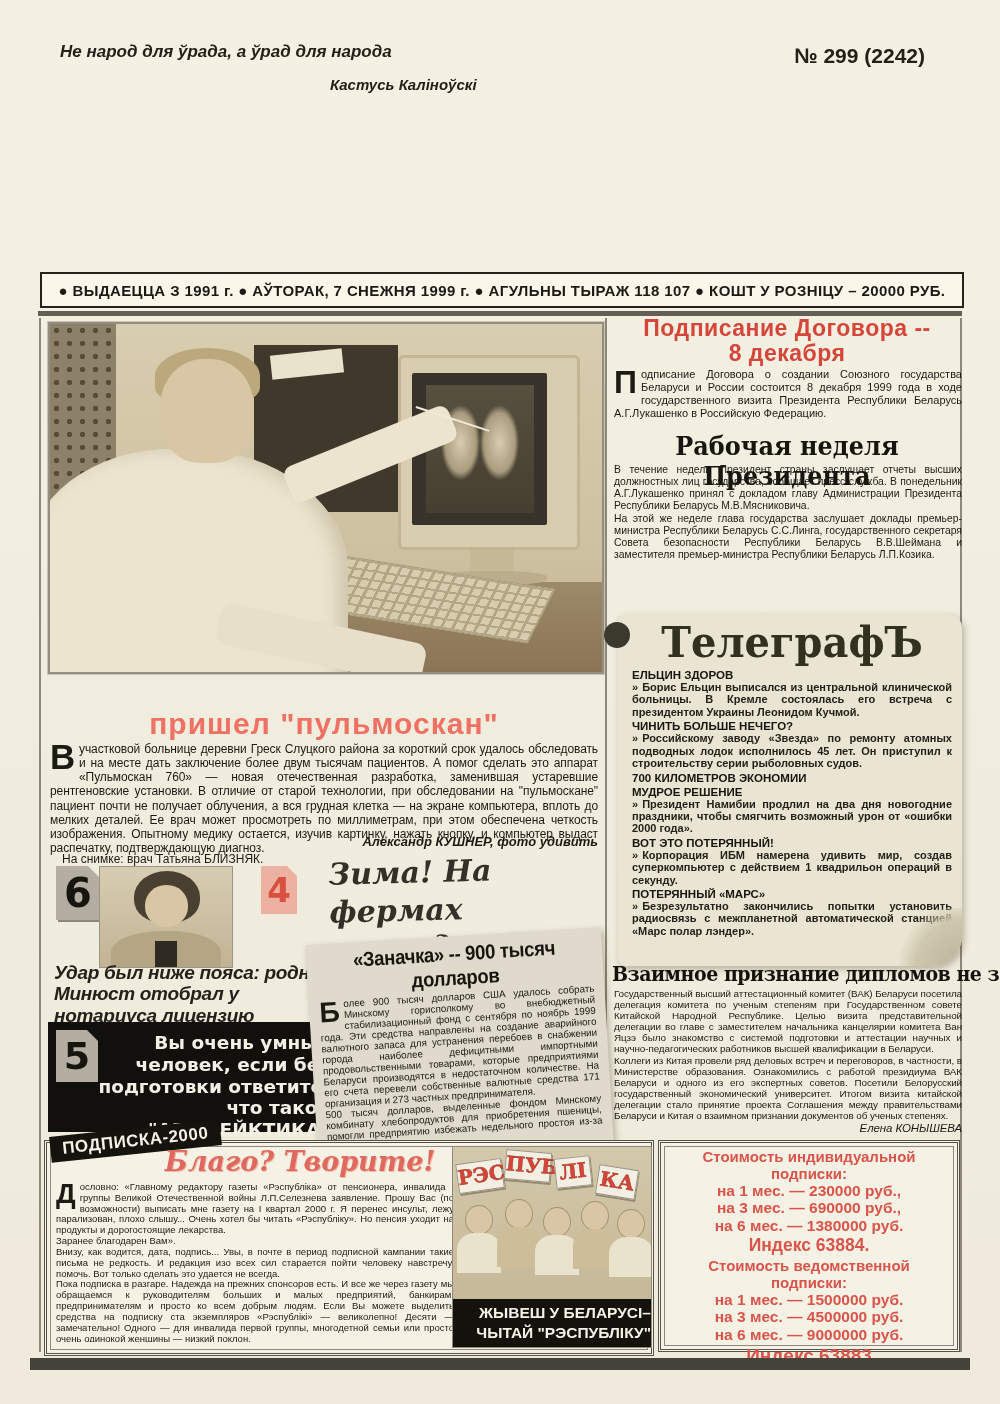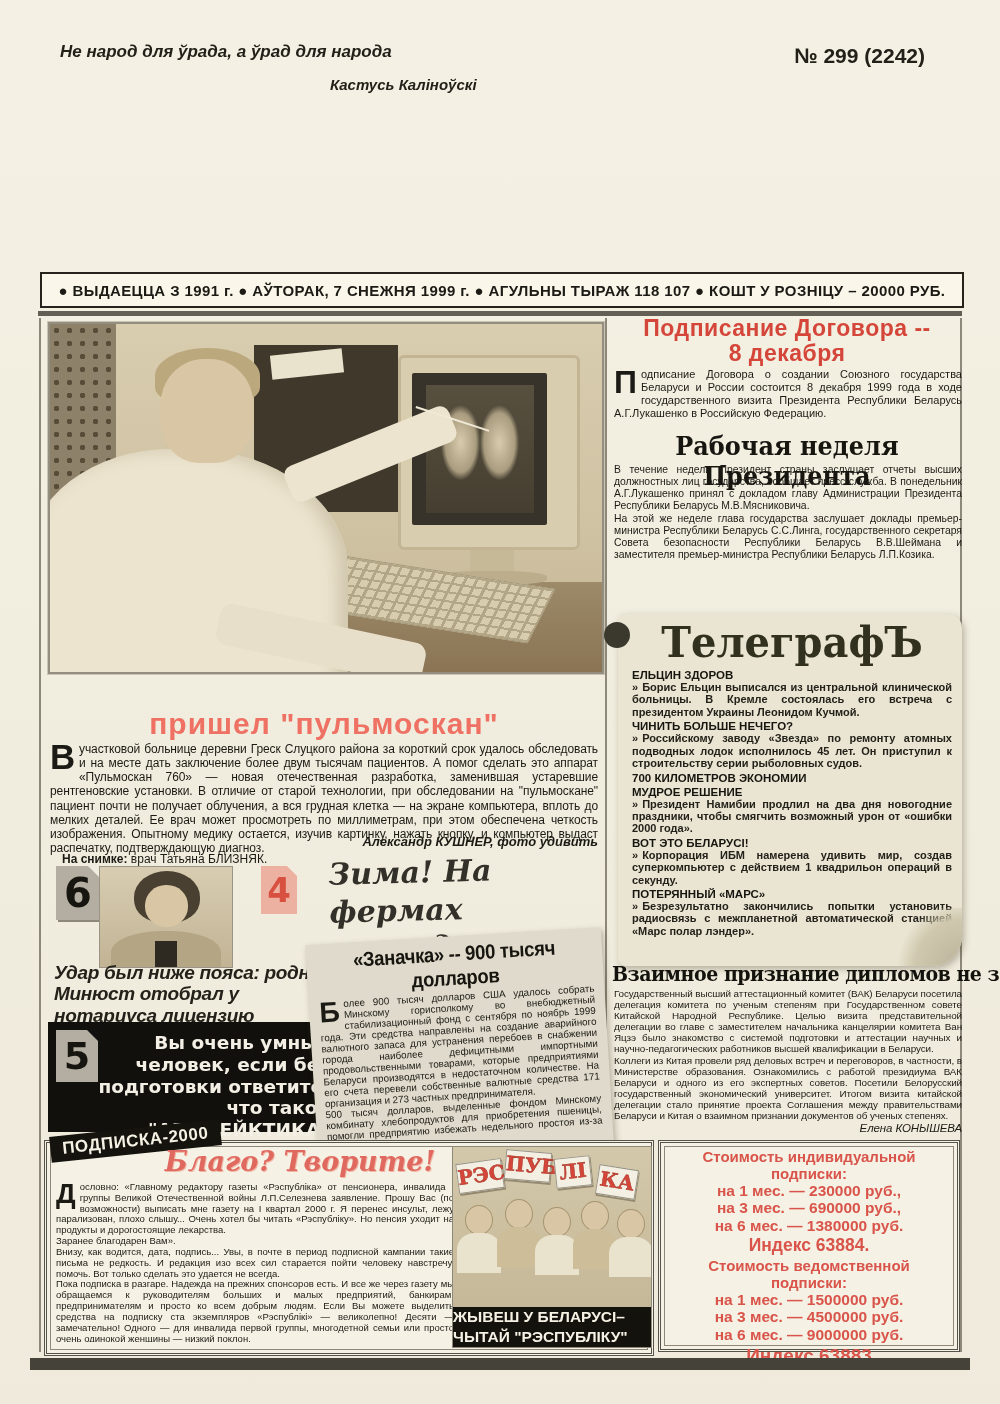--- a/index.html
+++ b/index.html
@@ -48,21 +48,21 @@
   .ph-hair{position:absolute;left:19%;top:7%;width:19%;height:16%;background:#bba87c;border-radius:50% 50% 30% 30%;}
   .ph-arm{position:absolute;left:42%;top:32%;width:32%;height:11%;background:#ece4cf;border-radius:10px;
       transform:rotate(-22deg);}
   .ph-pointer{position:absolute;left:66%;top:27%;width:14%;height:2px;background:#efe9d6;transform:rotate(18deg);}
   .ph-arm2{position:absolute;left:30%;bottom:2%;width:38%;height:12%;background:#e7dfca;border-radius:12px;transform:rotate(12deg);}
   .lead-headline{position:absolute;left:48px;top:676px;width:552px;text-align:center;
       color:#ee7164;font-weight:bold;font-size:30px;line-height:1.06;letter-spacing:1px;}
   .lead-body{position:absolute;left:50px;top:742px;width:548px;font-size:12px;line-height:1.18;text-align:justify;letter-spacing:-.1px;}
   .lead-byline{position:absolute;left:50px;top:834px;width:548px;text-align:right;font-weight:bold;font-style:italic;font-size:13px;}
   .lead-caption{position:absolute;left:62px;top:852px;width:548px;font-size:12px;}
-  .lead-caption b{font-weight:bold;}
+  .lead-caption b{font-weight:normal;}
   p.j{margin:0;text-align:justify;}
   .dropcap::first-letter{float:left;font-size:2.9em;line-height:.82;font-weight:bold;margin:1px 4px 0 0;}
   
   .badge{position:absolute;font-weight:bold;text-align:center;font-family:"DejaVu Sans",sans-serif;}
   .badge .fold{position:absolute;right:-1px;top:-1px;width:0;height:0;border-style:solid;}
   .badge6{left:56px;top:866px;width:44px;height:54px;background:#b3aea1;color:#17150f;font-size:40px;line-height:54px;box-shadow:2px 2px 0 #8d887a;}
   .badge6 .fold{border-width:0 14px 14px 0;border-color:transparent #f1edde transparent transparent;}
   .badge4{left:261px;top:866px;width:36px;height:48px;background:#edb1a2;color:#d8503f;font-size:34px;line-height:48px;}
   .badge4 .fold{border-width:0 12px 12px 0;border-color:transparent #f1edde transparent transparent;}
   .badge5{left:56px;top:1030px;width:42px;height:52px;background:#b3aea1;color:#17150f;font-size:38px;line-height:52px;z-index:3;}
@@ -119,22 +119,22 @@
       text-shadow:1px 1px 0 #f0b5a5;}
   .promo-text{position:absolute;left:56px;top:1182px;width:398px;height:160px;overflow:hidden;font-size:9.5px;line-height:1.14;}
   .promo-text p{margin:0;}
   .kids{position:absolute;left:452px;top:1146px;width:198px;height:200px;background:linear-gradient(180deg,#d3c8aa,#c2b494);
       border:1px solid #8d887a;overflow:hidden;z-index:3;}
   .placard{position:absolute;background:#f3efe2;border:1px solid #9a9486;color:#d5463a;font-family:"DejaVu Serif",serif;
       font-weight:bold;font-size:20px;text-align:center;line-height:26px;width:44px;height:28px;
       -webkit-text-stroke:.5px #a53527;box-shadow:1px 2px 0 rgba(60,50,30,.4);}
   .kid-head{position:absolute;width:26px;height:28px;border-radius:50%;background:#d9c6a4;border:1px solid #a5946f;}
   .kid-body{position:absolute;width:44px;height:40px;border-radius:40% 40% 0 0;background:#e9e2cd;}
-  .kids-banner{position:absolute;left:0;bottom:0;width:100%;height:40px;background:#14120d;color:#f5f1e4;
-      display:flex;flex-direction:column;align-items:flex-start;justify-content:center;font-weight:bold;font-size:15.5px;line-height:1.3;}
+  .kids-banner{position:absolute;left:0;bottom:0;width:100%;height:48px;background:#14120d;color:#f5f1e4;
+      display:flex;flex-direction:column;align-items:flex-end;justify-content:center;font-weight:bold;font-size:15.5px;line-height:1.3;}
   .prices-box{position:absolute;left:658px;top:1140px;width:302px;height:212px;background:#f5f1e4;
       border:3px double #55524a;box-shadow:inset 0 0 0 3px #f5f1e4,inset 0 0 0 4px #8d887a;
       color:#d9544a;text-align:center;font-weight:bold;padding-top:6px;box-sizing:border-box;}
   .pr-title{font-size:15px;line-height:1.1;margin:0 8px;}
   .pr-line{font-size:15.5px;line-height:1.12;margin:0;}
   .pr-index{font-size:17.5px;margin:1px 0 2px;}
   .pr-index2{font-size:19px;margin-top:2px;}
   .bottom-bar{position:absolute;left:30px;top:1358px;width:940px;height:12px;background:#45423a;}
 </style>
 </head>
@@ -229,21 +229,21 @@
     <p class="tg-item-text"><span class="tg-marker">»</span><span>Борис Ельцин выписался из центральной клинической больницы. В Кремле состоялась его встреча с президентом Украины Леонидом Кучмой.</span></p>
 
     <p class="tg-item-title">ЧИНИТЬ БОЛЬШЕ НЕЧЕГО?</p>
     <p class="tg-item-text"><span class="tg-marker">»</span><span>Российскому заводу «Звезда» по ремонту атомных подводных лодок исполнилось 45 лет. Он приступил к строительству серии рыболовных судов.</span></p>
 
     <p class="tg-item-title">700 КИЛОМЕТРОВ ЭКОНОМИИ</p>
 
     <p class="tg-item-title">МУДРОЕ РЕШЕНИЕ</p>
     <p class="tg-item-text"><span class="tg-marker">»</span><span>Президент Намибии продлил на два дня новогодние праздники, чтобы смягчить возможный урон от «ошибки 2000 года».</span></p>
 
-    <p class="tg-item-title">ВОТ ЭТО БЕЛАРУСІ!</p>
+    <p class="tg-item-title">ВОТ ЭТО ПОТЕРЯННЫЙ!</p>
     <p class="tg-item-text"><span class="tg-marker">»</span><span>Корпорация ИБМ намерена удивить мир, создав суперкомпьютер с действием 1 квадрильон операций в секунду.</span></p>
 
     <p class="tg-item-title">ПОТЕРЯННЫЙ «МАРС»</p>
     <p class="tg-item-text"><span class="tg-marker">»</span><span>Безрезультатно закончились попытки установить радиосвязь с межпланетной автоматической станцией «Марс полар лэндер».</span></p>
 
   </div>
 
   <div class="dipl-head">Взаимное признание дипломов не за горами</div>
   <div class="dipl-body">
     <p class="j">Государственный высший аттестационный комитет (ВАК) Беларуси посетила делегация комитета по ученым степеням при Государственном совете Китайской Народной Республике. Целью визита представительной делегации во главе с заместителем начальника канцелярии комитета Ван Яцзэ было знакомство с системой подготовки и аттестации научных и научно-педагогических работников высшей квалификации в Беларуси.</p>

